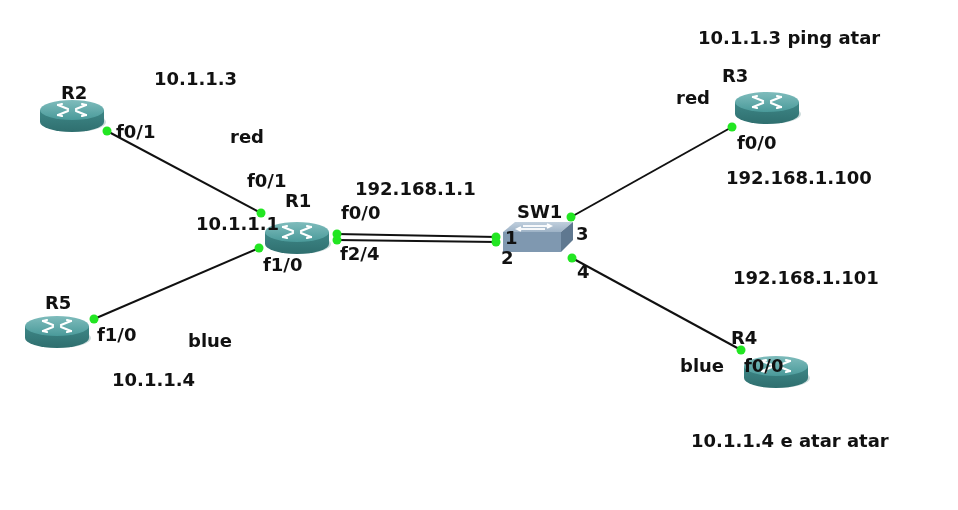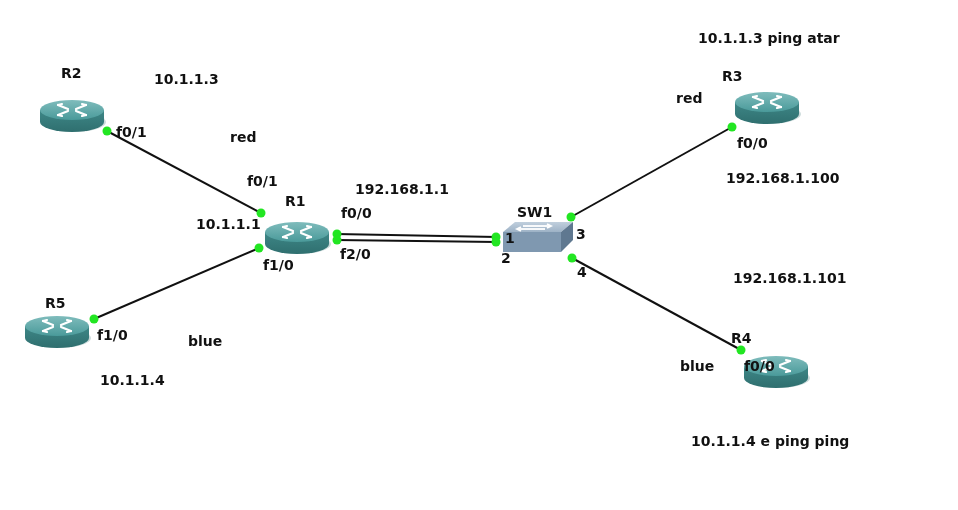--- a/index.html
+++ b/index.html
@@ -1,18 +1,18 @@
 <!DOCTYPE html>
 <html><head>
 <meta charset="utf-8">
 <style>
   html,body{margin:0;padding:0;background:#ffffff;}
   body{width:958px;height:510px;overflow:hidden;position:relative;font-family:"DejaVu Sans","Liberation Sans",sans-serif;}
   #canvas{position:absolute;left:0;top:0;width:958px;height:510px;}
-  .lbl{position:absolute;font-weight:bold;font-size:14px;color:#111;white-space:nowrap;line-height:16px;}
+  .lbl{position:absolute;font-weight:bold;font-size:18px;color:#111;white-space:nowrap;line-height:16px;}
 </style>
 </head>
 <body>
 
 <svg id="canvas" width="958" height="510" viewBox="0 0 958 510">
   <defs>
     <linearGradient id="rtop" x1="0" y1="0" x2="0" y2="1">
       <stop offset="0" stop-color="#7fbcbc"></stop>
       <stop offset="1" stop-color="#4a9a9a"></stop>
     </linearGradient>
@@ -87,44 +87,44 @@
     <circle cx="337" cy="240" r="4.5"></circle>
     <circle cx="496" cy="237" r="4.5"></circle>
     <circle cx="496" cy="242" r="4.5"></circle>
     <circle cx="571" cy="217" r="4.5"></circle>
     <circle cx="572" cy="258" r="4.5"></circle>
     <circle cx="732" cy="127" r="4.5"></circle>
     <circle cx="741" cy="350" r="4.5"></circle>
   </g>
 </svg>
 
-<div class="lbl" style="left:61px;top:65px">R2</div>
+<div class="lbl" style="left:61px;top:85px">R2</div>
 <div class="lbl" style="left:285px;top:193px">R1</div>
 <div class="lbl" style="left:45px;top:295px">R5</div>
 <div class="lbl" style="left:722px;top:68px">R3</div>
 <div class="lbl" style="left:731px;top:330px">R4</div>
 <div class="lbl" style="left:517px;top:204px">SW1</div>
 
 <div class="lbl" style="left:116px;top:124px">f0/1</div>
 <div class="lbl" style="left:247px;top:173px">f0/1</div>
 <div class="lbl" style="left:263px;top:257px">f1/0</div>
 <div class="lbl" style="left:97px;top:327px">f1/0</div>
 <div class="lbl" style="left:341px;top:205px">f0/0</div>
-<div class="lbl" style="left:340px;top:246px">f2/0</div>
+<div class="lbl" style="left:340px;top:246px">f2/4</div>
 <div class="lbl" style="left:505px;top:230px">1</div>
 <div class="lbl" style="left:501px;top:250px">2</div>
 <div class="lbl" style="left:576px;top:226px">3</div>
 <div class="lbl" style="left:577px;top:264px">4</div>
 <div class="lbl" style="left:737px;top:135px">f0/0</div>
 <div class="lbl" style="left:744px;top:358px">f0/0</div>
 
 <div class="lbl" style="left:154px;top:71px">10.1.1.3</div>
 <div class="lbl" style="left:230px;top:129px">red</div>
 <div class="lbl" style="left:196px;top:216px">10.1.1.1</div>
 <div class="lbl" style="left:355px;top:181px">192.168.1.1</div>
 <div class="lbl" style="left:188px;top:333px">blue</div>
-<div class="lbl" style="left:100px;top:372px">10.1.1.4</div>
+<div class="lbl" style="left:112px;top:372px">10.1.1.4</div>
 <div class="lbl" style="left:698px;top:30px">10.1.1.3 ping atar</div>
 <div class="lbl" style="left:676px;top:90px">red</div>
 <div class="lbl" style="left:726px;top:170px">192.168.1.100</div>
 <div class="lbl" style="left:733px;top:270px">192.168.1.101</div>
 <div class="lbl" style="left:680px;top:358px">blue</div>
-<div class="lbl" style="left:691px;top:433px">10.1.1.4 e ping ping</div>
+<div class="lbl" style="left:691px;top:433px">10.1.1.4 e atar atar</div>
 
 </body></html>

